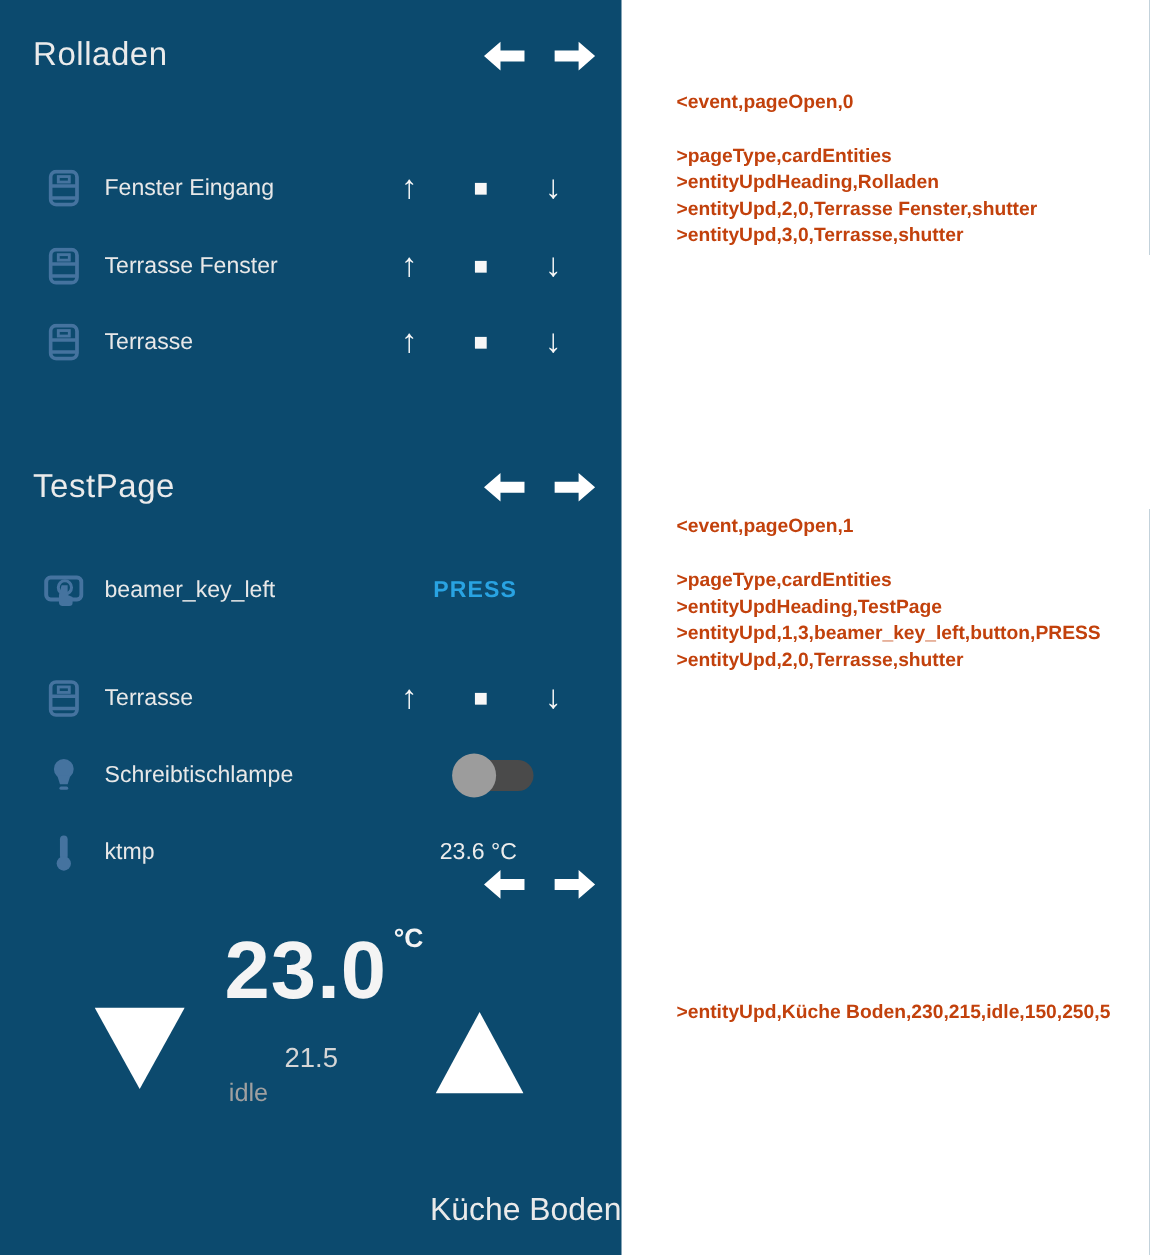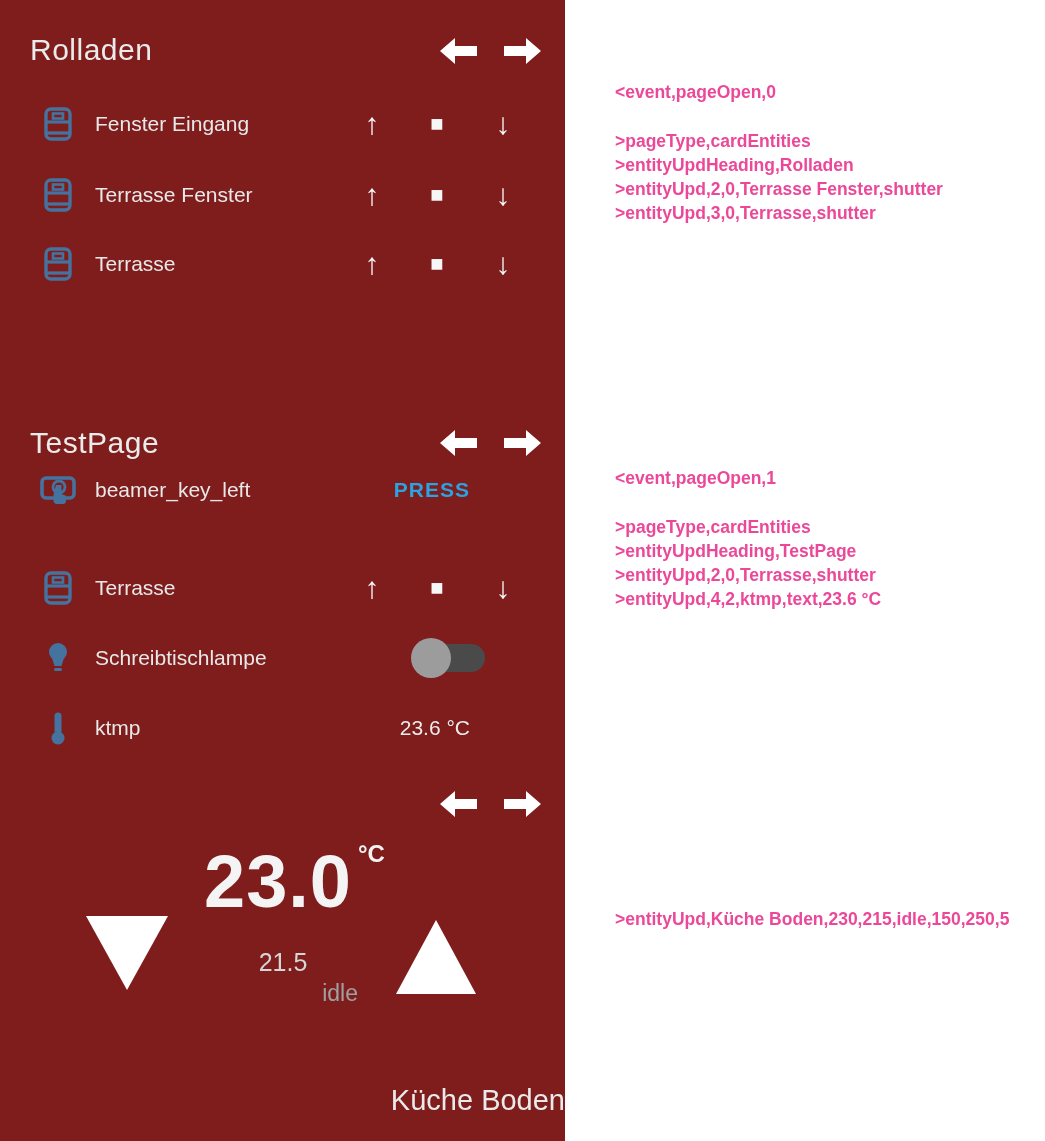--- a/index.html
+++ b/index.html
@@ -1,28 +1,28 @@
 <!DOCTYPE html>
 <html><head>
 <meta charset="utf-8">
 <style>
   * { margin:0; padding:0; box-sizing:border-box; }
   body { background:#ffffff; font-family:"Liberation Sans", sans-serif; }
   .screen { position:relative; width:1045px; height:1141px; background:#ffffff; overflow:hidden; }
 
   
-  .panel { position:absolute; left:0; top:0; width:565px; height:1141px; background:#7f1d1d; }
+  .panel { position:absolute; left:0; top:0; width:565px; height:1141px; background:#0c4a6e; }
 
   .card-title { position:absolute; left:30px; font-size:30px; line-height:36px;
                 color:#ebebeb; font-weight:400; letter-spacing:0.5px; }
 
   .nav { position:absolute; left:440px; width:101px; height:28px; display:flex; justify-content:space-between; }
   .nav svg { display:block; }
 
-  .row { position:absolute; left:0; width:507px; height:44px; }
+  .row { position:absolute; left:0; width:507px; height:44px;margin-top:47px; }
   .row .icon { position:absolute; left:40px; top:50%; transform:translateY(-50%);
                width:36px; display:flex; justify-content:center; }
   .row .label { position:absolute; left:95px; top:50%; transform:translateY(-50%);
                 font-size:21px; color:#e8e8e8; white-space:nowrap; }
   .ctl { position:absolute; top:50%; transform:translateY(-50%); width:36px; height:40px;
          display:flex; align-items:center; justify-content:center; color:#f7f7f7; cursor:pointer; }
   .ctl.up   { left:354px; font-size:30px; }
   .ctl.stop { left:419px; font-size:22px; }
   .ctl.down { left:485px; font-size:30px; }
 
@@ -38,28 +38,28 @@
   .toggle-knob  { position:absolute; left:0; top:0; width:40px; height:40px;
                   border-radius:50%; background:#9c9c9c; }
 
   
   .thermo-temp { position:absolute; left:204px; top:845px; font-size:74px; line-height:74px;
                  font-weight:bold; color:#f4f4f4; letter-spacing:1px; }
   .thermo-unit { position:absolute; left:358px; top:840px; font-size:24px;
                  font-weight:bold; color:#f4f4f4; }
   .thermo-target { position:absolute; left:208px; top:948px; width:150px; text-align:center;
                    font-size:25px; color:#d6d6d6; }
-  .thermo-state  { position:absolute; left:208px; top:980px; width:150px; text-align:right;
+  .thermo-state  { position:absolute; left:208px; top:980px; width:150px; text-align:left;
                    font-size:23px; color:#a0a0a0; }
   .thermo-name   { position:absolute; left:0; top:1084px; width:565px; text-align:right;
                    font-size:29px; color:#eaeaea; }
   .tri { position:absolute; cursor:pointer; }
 
   
-  .log { position:absolute; left:615px; width:428px; color:#ec4899;
+  .log { position:absolute; left:615px; width:428px; color:#c2410c;
          font-weight:bold; font-size:17.5px; line-height:24.3px; white-space:nowrap; }
   .log-gap { height:24.3px; }
 </style>
 </head>
 <body>
 
 <div class="screen">
   <div class="panel">
 
     <div class="card-title" style="top:32px">Rolladen</div>
@@ -211,21 +211,21 @@
     <div>&gt;entityUpdHeading,Rolladen</div>
     <div>&gt;entityUpd,2,0,Terrasse Fenster,shutter</div>
     <div>&gt;entityUpd,3,0,Terrasse,shutter</div>
   </div>
 
   <div class="log" style="top:466px">
     <div>&lt;event,pageOpen,1</div>
     <div class="log-gap"></div>
     <div>&gt;pageType,cardEntities</div>
     <div>&gt;entityUpdHeading,TestPage</div>
+    <div>&gt;entityUpd,1,3,beamer_key_left,button,PRESS</div>
     <div>&gt;entityUpd,2,0,Terrasse,shutter</div>
-    <div>&gt;entityUpd,4,2,ktmp,text,23.6 °C</div>
   </div>
 
   <div class="log" style="top:883px">
     <div class="log-gap"></div>
     <div>&gt;entityUpd,Küche Boden,230,215,idle,150,250,5</div>
   </div>
 </div>
 
 </body></html>

